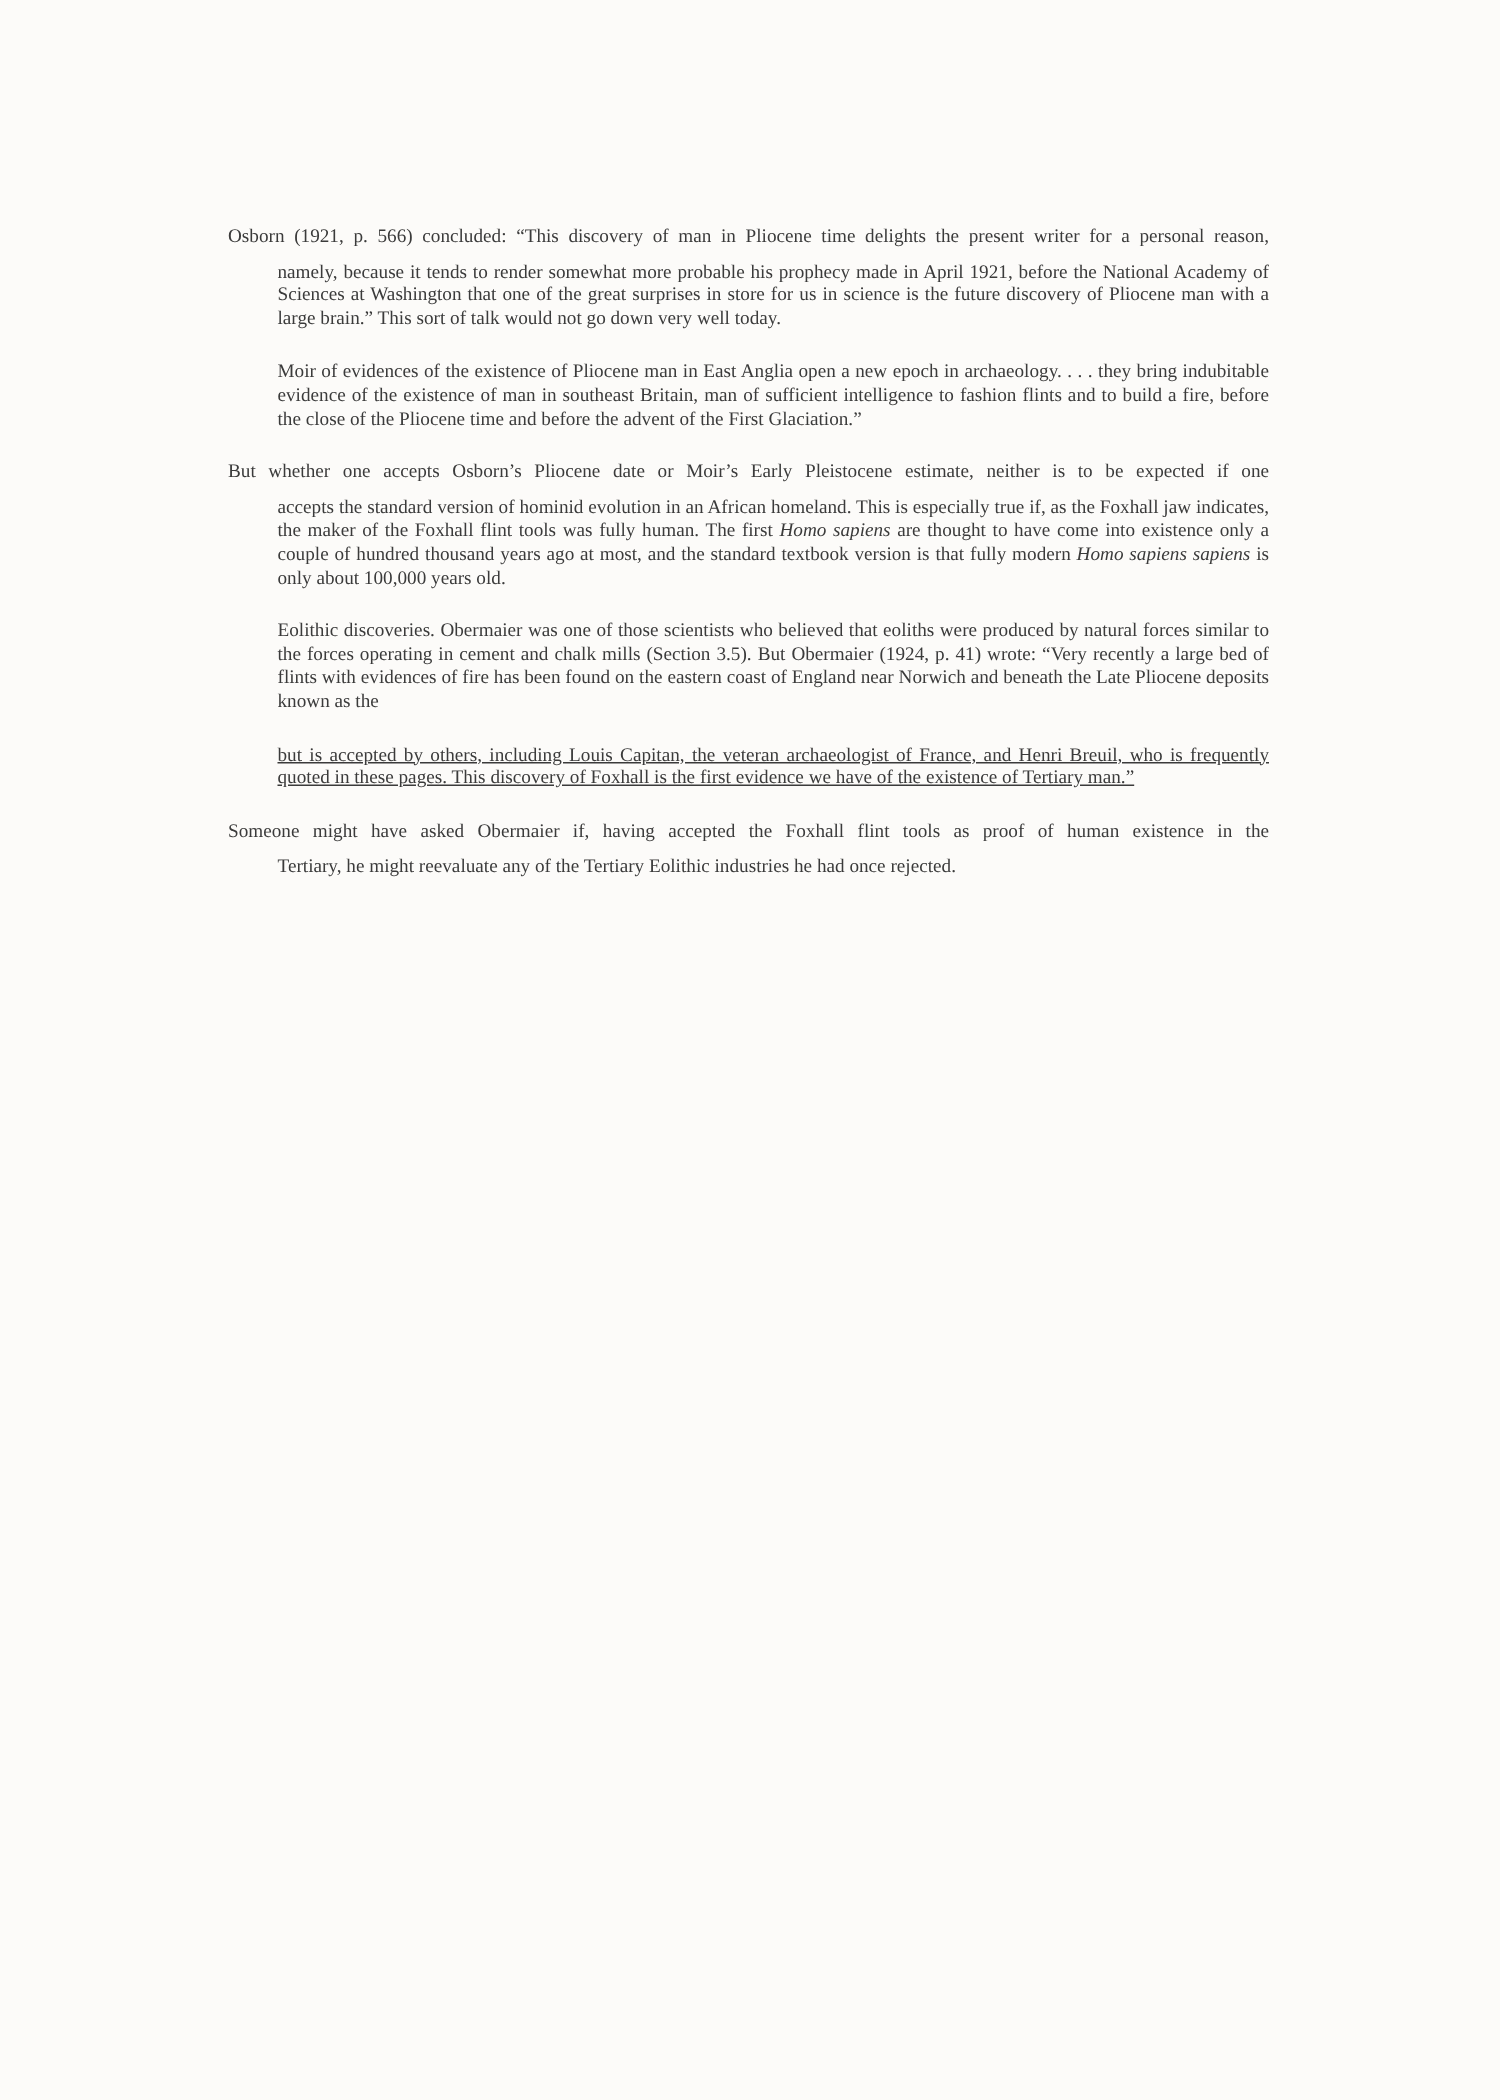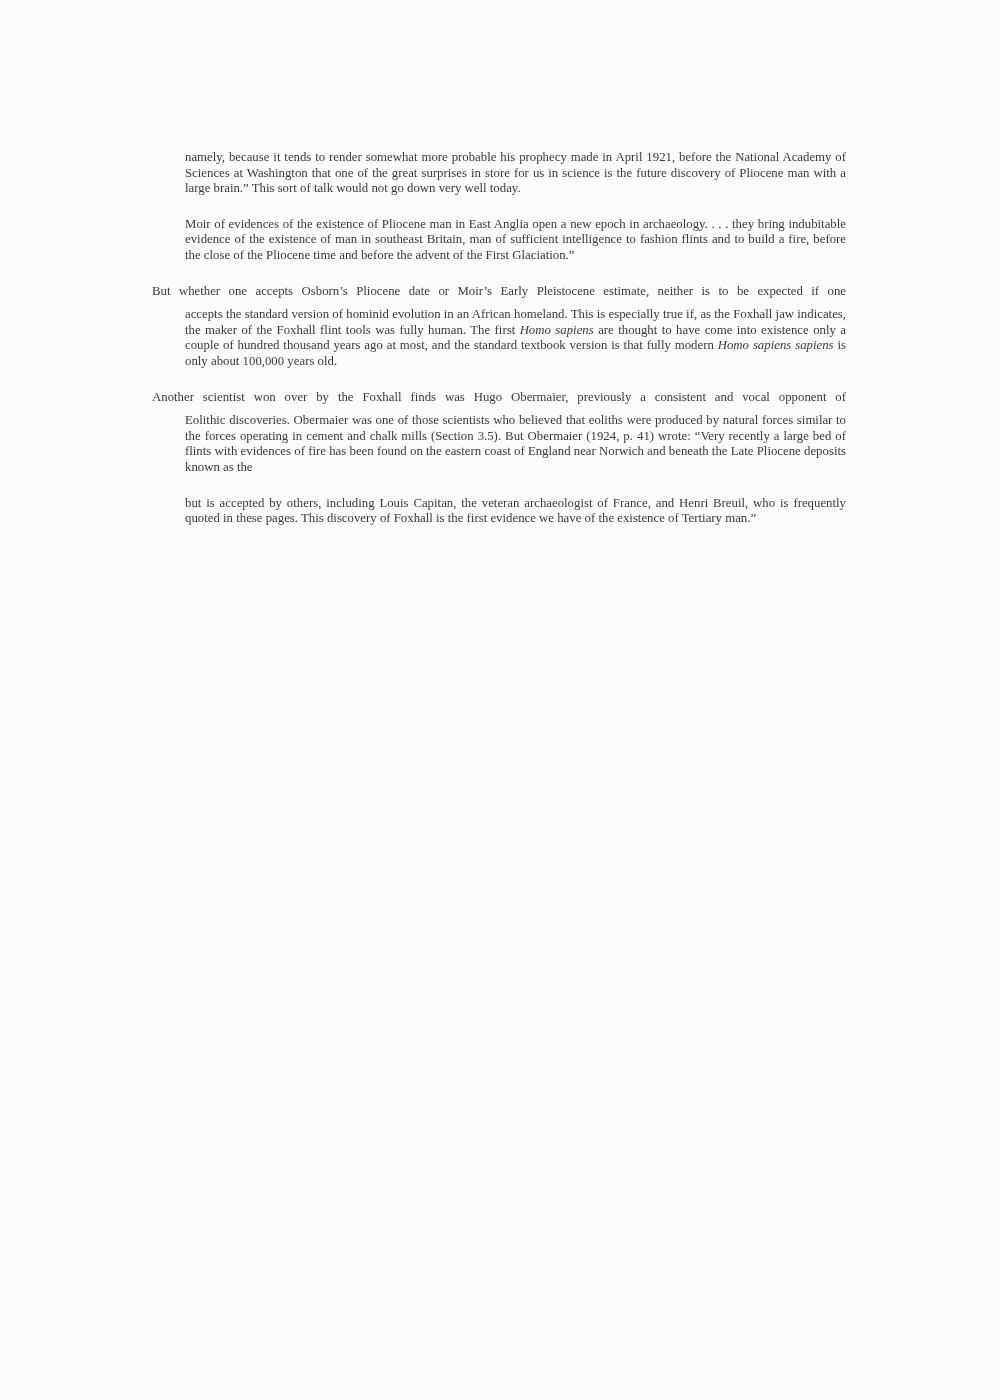--- a/index.html
+++ b/index.html
@@ -39,37 +39,39 @@
   .para-rest:empty {
     display: none;
   }
 </style>
 </head>
 <body style="background: rgb(252, 251, 249);">
 
 <div class="page-text" style="color: rgb(59, 59, 59);">
 
   <div class="para">
+    <div class="para-lead">Osborn (1921, p. 566) concluded: “This discovery of man in Pliocene time delights the present writer for a personal reason,</div>
     <div class="para-rest"><span style="font-style: normal;">namely, because it tends to render somewhat more probable his prophecy made in April 1921, before the National Academy of Sciences at Washington that one of the great surprises in store for us in science is the future discovery of Pliocene man with a large brain.” This sort of talk would not go down very well today.</span></div>
   </div>
 
   <div class="para">
     <div class="para-rest"><span style="font-style: normal;">Moir of evidences of the existence of Pliocene man in East Anglia open a new epoch in archaeology. . . . they bring indubitable evidence of the existence of man in southeast Britain, man of sufficient intelligence to fashion flints and to build a fire, before the close of the Pliocene time and before the advent of the First Glaciation.”</span></div>
   </div>
 
   <div class="para">
     <div class="para-lead">But whether one accepts Osborn’s Pliocene date or Moir’s Early Pleistocene estimate, neither is to be expected if one</div>
     <div class="para-rest"><span style="font-style: normal;">accepts the standard version of hominid evolution in an African homeland. This is especially true if, as the Foxhall jaw indicates, the maker of the Foxhall flint tools was fully human. The first </span><span style="font-style: italic;">Homo sapiens</span><span style="font-style: normal;"> are thought to have come into existence only a couple of hundred thousand years ago at most, and the standard textbook version is that fully modern </span><span style="font-style: italic;">Homo sapiens sapiens</span><span style="font-style: normal;"> is only about 100,000 years old.</span></div>
   </div>
 
   <div class="para">
-    <div class="para-lead">Another scientist won over by the Foxhall finds was Hugo Obermaier, previously a consistent and vocal opponent of</div>
     <div class="para-rest"><span style="font-style: normal;">Eolithic discoveries. Obermaier was one of those scientists who believed that eoliths were produced by natural forces similar to the forces operating in cement and chalk mills (Section 3.5). But Obermaier (1924, p. 41) wrote: “Very recently a large bed of flints with evidences of fire has been found on the eastern coast of England near Norwich and beneath the Late Pliocene deposits known as the</span></div>
   </div>
 
   <div class="para">
-    <div class="para-rest"><span style="font-style: normal;">but is accepted by others, including Louis Capitan, the veteran archaeologist of France, and Henri Breuil, who is frequently quoted in these pages. This discovery of Foxhall is the first evidence we have of the existence of Tertiary man.”</span></div>
+    <div class="para-rest"><span style="font-style: normal; text-decoration: underline;">but is accepted by others, including Louis Capitan, the veteran archaeologist of France, and Henri Breuil, who is frequently quoted in these pages. This discovery of Foxhall is the first evidence we have of the existence of Tertiary man.”</span></div>
   </div>
 
   <div class="para">
+    <div class="para-lead">Someone might have asked Obermaier if, having accepted the Foxhall flint tools as proof of human existence in the</div>
+    <div class="para-rest"><span style="font-style: normal;">Tertiary, he might reevaluate any of the Tertiary Eolithic industries he had once rejected.</span></div>
   </div>
 
 </div>
 
 </body></html>

